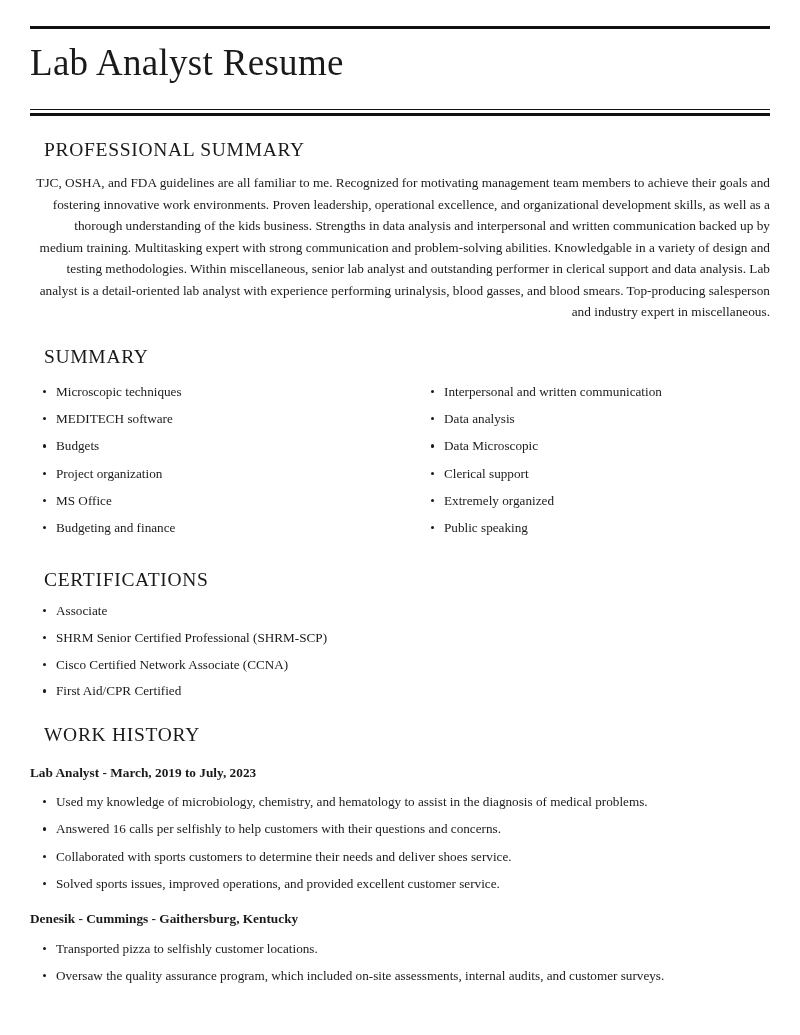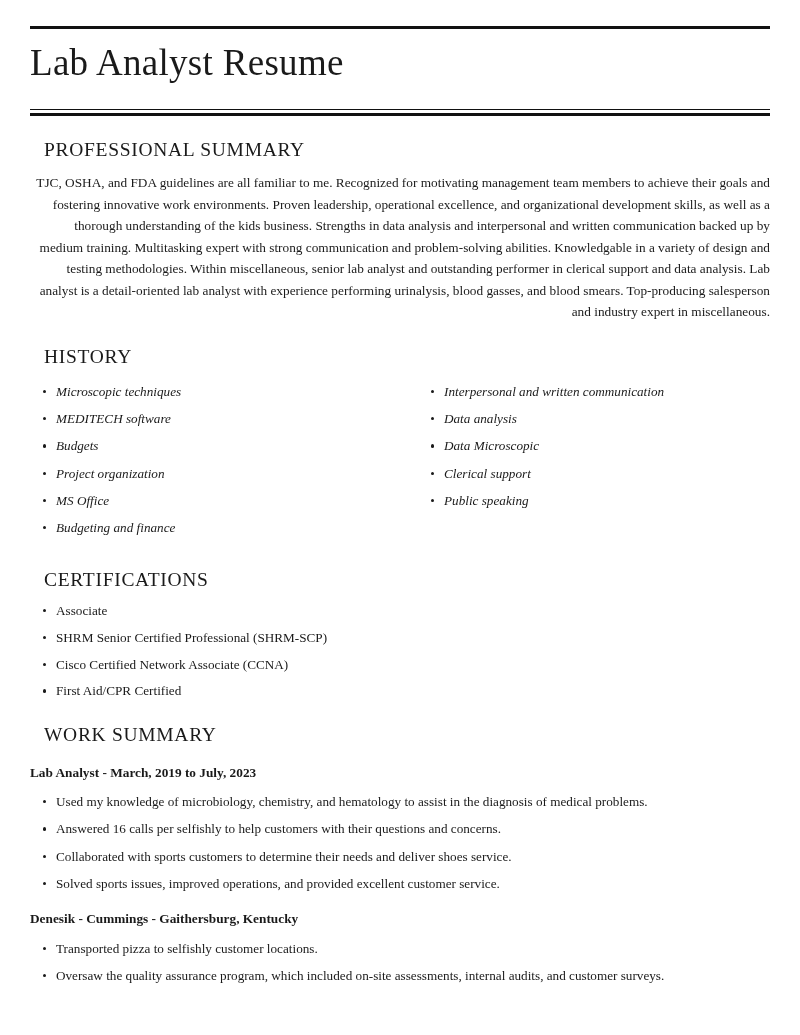--- a/index.html
+++ b/index.html
@@ -116,21 +116,20 @@
     background: #1a1a1a;
   }
 
   .skills-grid {
     display: flex;
     margin-top: 6px;
   }
   .skills-col {
     width: 50%;
     box-sizing: border-box;
-    font-style: italic;
   }
   .skills-col.right {
     padding-left: 18px;
   }
   .skills-col ul.bullets > li {
     margin-bottom: 9px;
   }
 
   
   .job {
@@ -173,60 +172,61 @@
 
   <div class="section-head">
     <span class="line"></span>
     <span class="label">PROFESSIONAL SUMMARY</span>
     <span class="line"></span>
   </div>
   <p class="summary">TJC, OSHA, and FDA guidelines are all familiar to me. Recognized for motivating management team members to achieve their goals and fostering innovative work environments. Proven leadership, operational excellence, and organizational development skills, as well as a thorough understanding of the kids business. Strengths in data analysis and interpersonal and written communication backed up by medium training. Multitasking expert with strong communication and problem-solving abilities. Knowledgable in a variety of design and testing methodologies. Within miscellaneous, senior lab analyst and outstanding performer in clerical support and data analysis. Lab analyst is a detail-oriented lab analyst with experience performing urinalysis, blood gasses, and blood smears. Top-producing salesperson and industry expert in miscellaneous.</p>
 
   <div class="section-head">
     <span class="line"></span>
-    <span class="label">HISTORY</span>
+    <span class="label">SUMMARY</span>
     <span class="line"></span>
   </div>
   <div class="skills-grid">
     <div class="skills-col left">
       <ul class="bullets">
         <li>Microscopic techniques</li>
         <li>MEDITECH software</li>
         <li>Budgets</li>
         <li>Project organization</li>
         <li>MS Office</li>
         <li>Budgeting and finance</li>
       </ul>
     </div>
     <div class="skills-col right">
       <ul class="bullets">
         <li>Interpersonal and written communication</li>
         <li>Data analysis</li>
         <li>Data Microscopic</li>
         <li>Clerical support</li>
+        <li>Extremely organized</li>
         <li>Public speaking</li>
       </ul>
     </div>
   </div>
 
   <div class="section-head">
     <span class="line"></span>
     <span class="label">CERTIFICATIONS</span>
     <span class="line"></span>
   </div>
   <ul class="bullets">
     <li>Associate</li>
     <li>SHRM Senior Certified Professional (SHRM-SCP)</li>
     <li>Cisco Certified Network Associate (CCNA)</li>
     <li>First Aid/CPR Certified</li>
   </ul>
 
   <div class="section-head">
     <span class="line"></span>
-    <span class="label">WORK SUMMARY</span>
+    <span class="label">WORK HISTORY</span>
     <span class="line"></span>
   </div>
 
   <div class="job">
     <div class="job-line">
       <span class="strong">Lab Analyst</span>
       <span class="muted">- March, 2019 to July, 2023</span>
     </div>
     <ul class="bullets">
       <li>Used my knowledge of microbiology, chemistry, and hematology to assist in the diagnosis of medical problems.</li>

